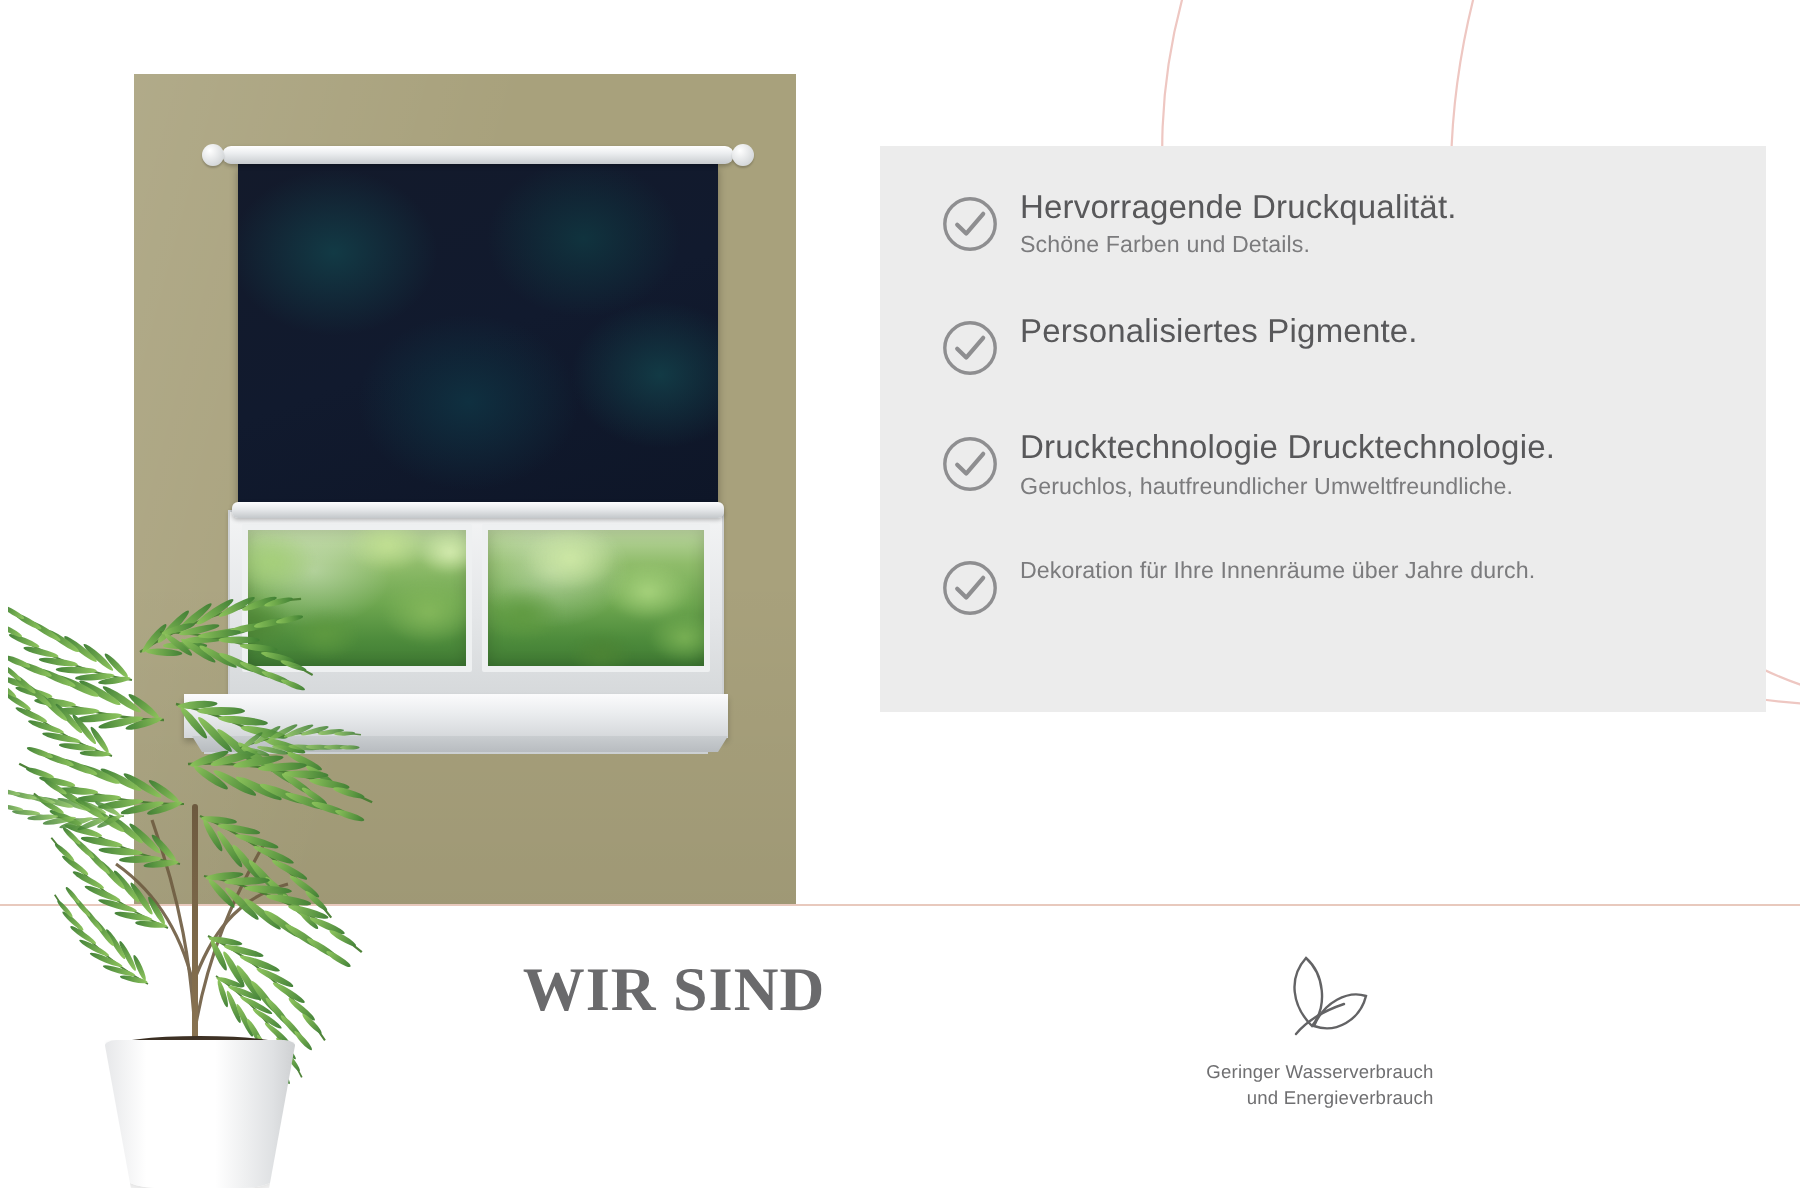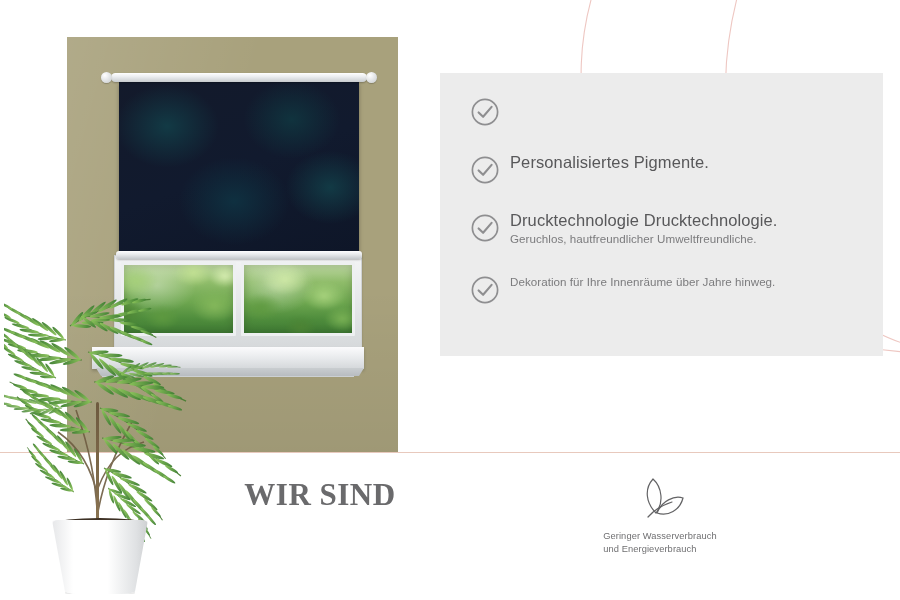--- a/index.html
+++ b/index.html
@@ -115,27 +115,27 @@
   .card{position:absolute;left:440px;top:73px;width:443px;height:283px;background:#ececec;}
   .feat-list{position:absolute;left:30px;top:22px;right:18px;}
   .feat{display:flex;align-items:flex-start;gap:10px;margin-bottom:26px;}
   .feat:last-child{margin-bottom:0;}
   .check{flex:0 0 auto;width:30px;height:30px;margin-top:2px;}
   .feat-txt{padding-top:0px;}
   .feat-title{font-size:16.5px;color:#58585a;letter-spacing:.1px;line-height:1.18;font-weight:400;}
   .feat-sub{font-size:11.6px;color:#7b7b7d;line-height:1.35;margin-top:1px;letter-spacing:.05px;}
 
   
-  .eco-head{position:absolute;left:222px;top:478px;width:196px;text-align:center;
+  .eco-head{position:absolute;left:239px;top:478px;width:196px;text-align:center;
     font-family:"Liberation Serif", serif;font-weight:700;font-size:31px;color:#6a6a6c;
     line-height:1.12;letter-spacing:.5px;}
   .eco-items{position:absolute;left:420px;top:470px;width:480px;height:125px;display:flex;}
   .eco{flex:1;display:flex;flex-direction:column;align-items:center;}
   .eco-icon{height:56px;display:flex;align-items:center;justify-content:center;}
-  .eco-cap{margin-top:4px;text-align:left;font-size:9.3px;color:#6f6f71;line-height:1.45;letter-spacing:.1px;}
+  .eco-cap{margin-top:4px;text-align:right;font-size:9.3px;color:#6f6f71;line-height:1.45;letter-spacing:.1px;}
 </style>
 </head>
 <body>
 
 <div class="stage">
 
   <svg class="arcs" viewBox="0 0 900 600" preserveAspectRatio="none">
     <path d="M597 -20 C 560 90, 585 210, 700 282 C 790 338, 870 350, 905 352" fill="none" stroke="#eec7c2" stroke-width="1.1"></path>
     <path d="M742 -20 C 700 120, 740 250, 840 312 C 880 336, 898 342, 906 344" fill="none" stroke="#eec7c2" stroke-width="1.1"></path>
   </svg>
@@ -415,20 +415,24 @@
   <div class="card">
     <div class="feat-list">
 
       <div class="feat">
         <span class="check">
           <svg viewBox="0 0 30 30" width="30" height="30">
             <circle cx="15" cy="15" r="12.6" fill="none" stroke="#8e8e90" stroke-width="1.7"></circle>
             <path d="M8.6 15.4 L13.1 19.8 L21.6 9.9" fill="none" stroke="#8e8e90" stroke-width="2.1" stroke-linecap="round" stroke-linejoin="round"></path>
           </svg>
         </span>
+        <span class="feat-txt">
+          <div class="feat-title">Hervorragende Druckqualität.</div>
+          <div class="feat-sub">Schöne Farben und Details.</div>
+        </span>
       </div>
 
       <div class="feat">
         <span class="check">
           <svg viewBox="0 0 30 30" width="30" height="30">
             <circle cx="15" cy="15" r="12.6" fill="none" stroke="#8e8e90" stroke-width="1.7"></circle>
             <path d="M8.6 15.4 L13.1 19.8 L21.6 9.9" fill="none" stroke="#8e8e90" stroke-width="2.1" stroke-linecap="round" stroke-linejoin="round"></path>
           </svg>
         </span>
         <span class="feat-txt">
@@ -450,21 +454,21 @@
       </div>
 
       <div class="feat">
         <span class="check">
           <svg viewBox="0 0 30 30" width="30" height="30">
             <circle cx="15" cy="15" r="12.6" fill="none" stroke="#8e8e90" stroke-width="1.7"></circle>
             <path d="M8.6 15.4 L13.1 19.8 L21.6 9.9" fill="none" stroke="#8e8e90" stroke-width="2.1" stroke-linecap="round" stroke-linejoin="round"></path>
           </svg>
         </span>
         <span class="feat-txt">
-          <div class="feat-sub">Dekoration für Ihre Innenräume über Jahre hinweg.</div>
+          <div class="feat-sub">Dekoration für Ihre Innenräume über Jahre durch.</div>
         </span>
       </div>
 
     </div>
   </div>
 
   <div class="eco-head">
     <div>WIR SIND</div>
   </div>
 

